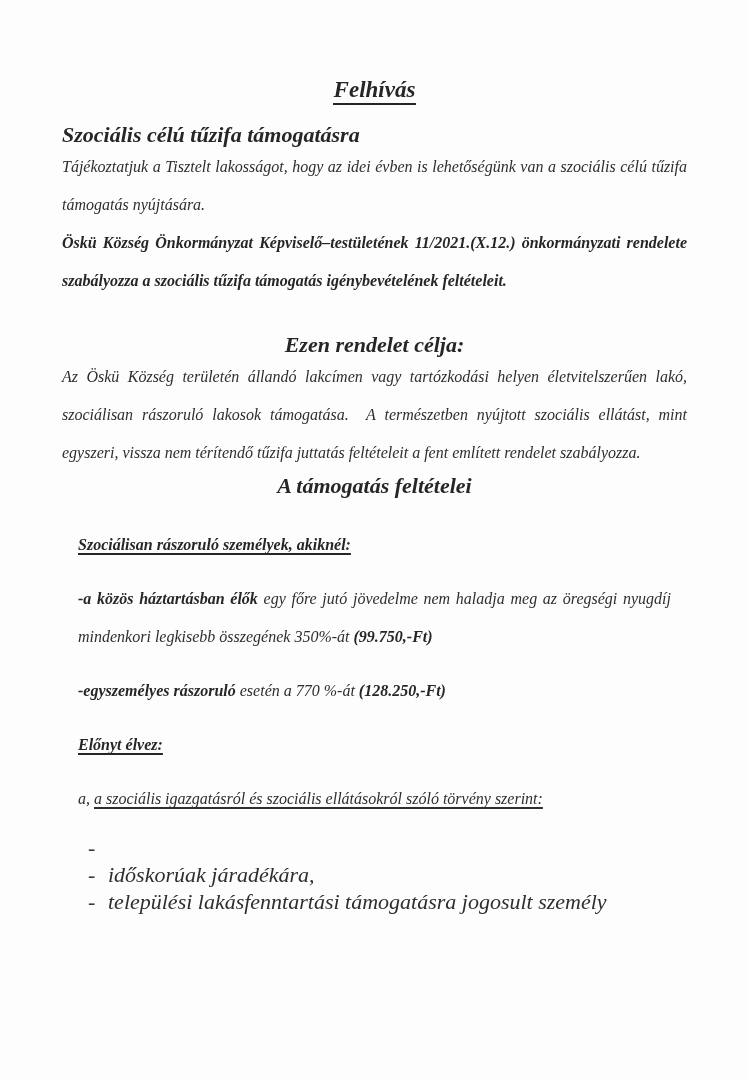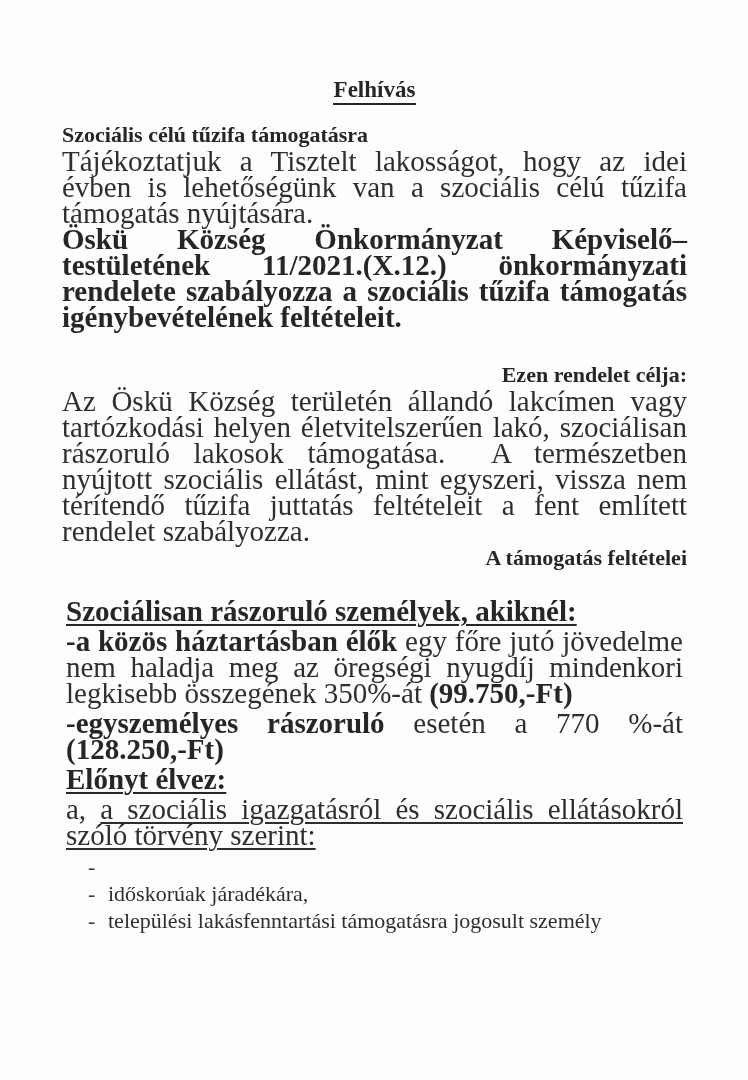--- a/index.html
+++ b/index.html
@@ -10,20 +10,21 @@
     height: 1080px;
     background: var(--paper, #fdfdfd);
     font-family: "Liberation Serif", "DejaVu Serif", serif;
     color: var(--ink, #2e2e2e);
     overflow: hidden;
   }
   .page {
     width: 748px;
     height: 940px;
     padding: 76px 61px 0 62px;
+    font-style: italic;
   }
   
   .title {
     text-align: center;
     font-size: 23px;
     font-weight: bold;
     line-height: 28px;
     margin: 0;
     color: var(--ink-dark, #262626);
   }
@@ -33,40 +34,40 @@
   }
   .subtitle {
     text-align: left;
     font-size: 22px;
     font-weight: bold;
     line-height: 27px;
     margin: 17px 0 0 0;
     color: var(--ink-dark, #262626);
   }
   p.body {
-    font-size: 29px;
-    line-height: 26px;
+    font-size: 16px;
+    line-height: 38px;
     margin: 0;
   }
   .just { text-align: justify; }
   .intro   { margin-top: 16px; }
   .decree  { margin-top: 24px; font-weight: bold; color: var(--ink-dark, #262626); }
   .center-heading {
-    text-align: right;
+    text-align: center;
     font-size: 22px;
     font-weight: bold;
     line-height: 27px;
     margin: 0;
     color: var(--ink-dark, #262626);
   }
   .h-purpose    { margin-top: 31px; }
   .purpose-text { margin-top: 16px; }
   .h-conditions { }
   .conditions   { margin-top: 27px; }
-  .conditions p { margin: 4px; }
+  .conditions p { margin: 16px; }
   b, .bold { font-weight: bold; color: var(--ink-dark, #262626); }
   .underline {
     text-decoration: underline;
     text-decoration-thickness: 2px;
     text-underline-offset: 3px;
   }
   
   ul.bullets {
     list-style: none;
     margin: 5px 0 0 0;

